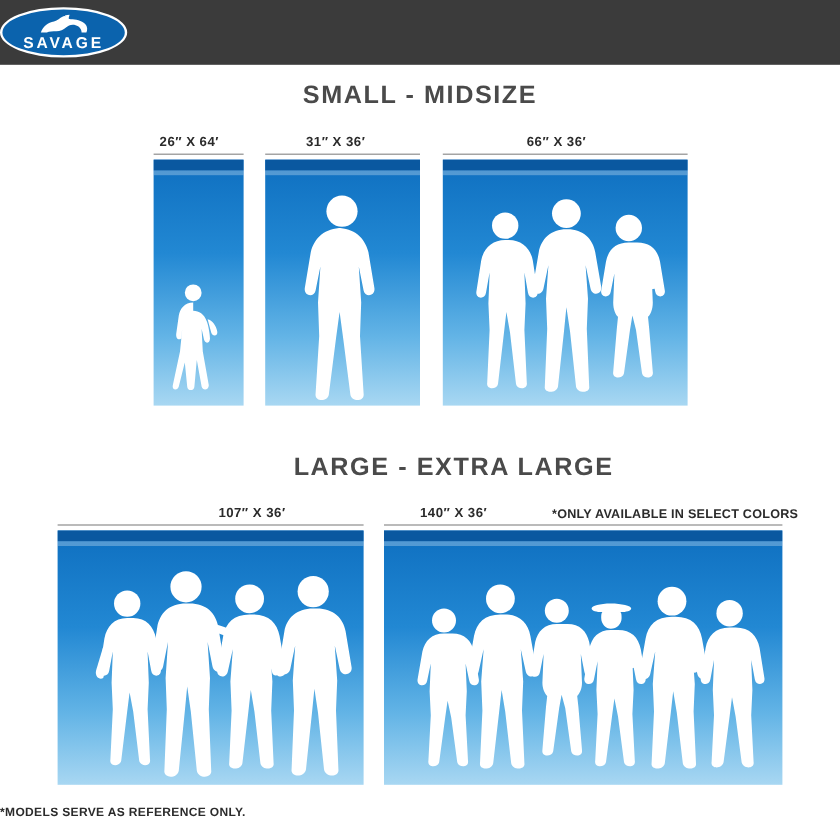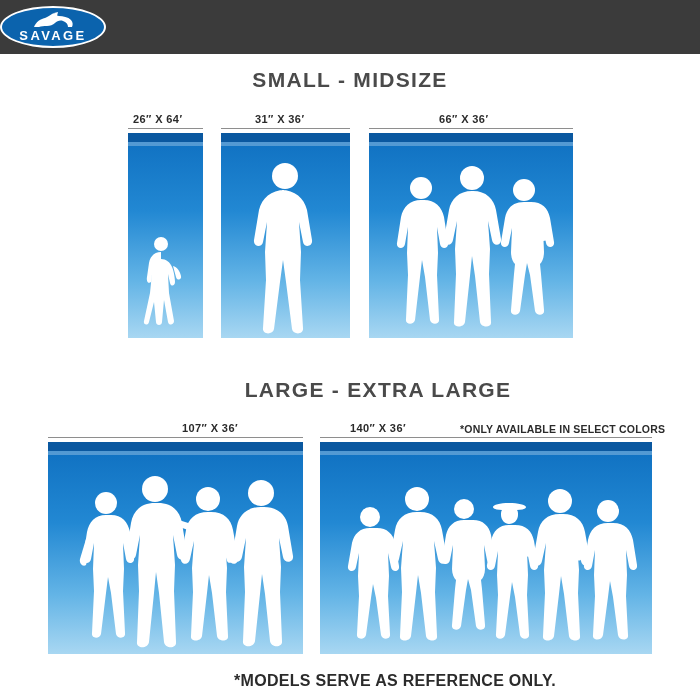--- a/index.html
+++ b/index.html
@@ -139,23 +139,23 @@
     width: 100%;
     height: calc(100% - 13px);
   }
   .sil { fill: #ffffff; }
 
   
   .footnote {
     position: absolute;
     width: 556px;
     top: 672px;
-    text-align: right;
+    text-align: left;
     color: #2b2b2b;
-    font-size: 16px;
+    font-size: 10px;
     font-weight: bold;
     letter-spacing: 0.3px;
   }
 </style>
 </head>
 <body>
 
 <div class="header">
   <div class="logo-wrap">
     <div class="logo-oval">

